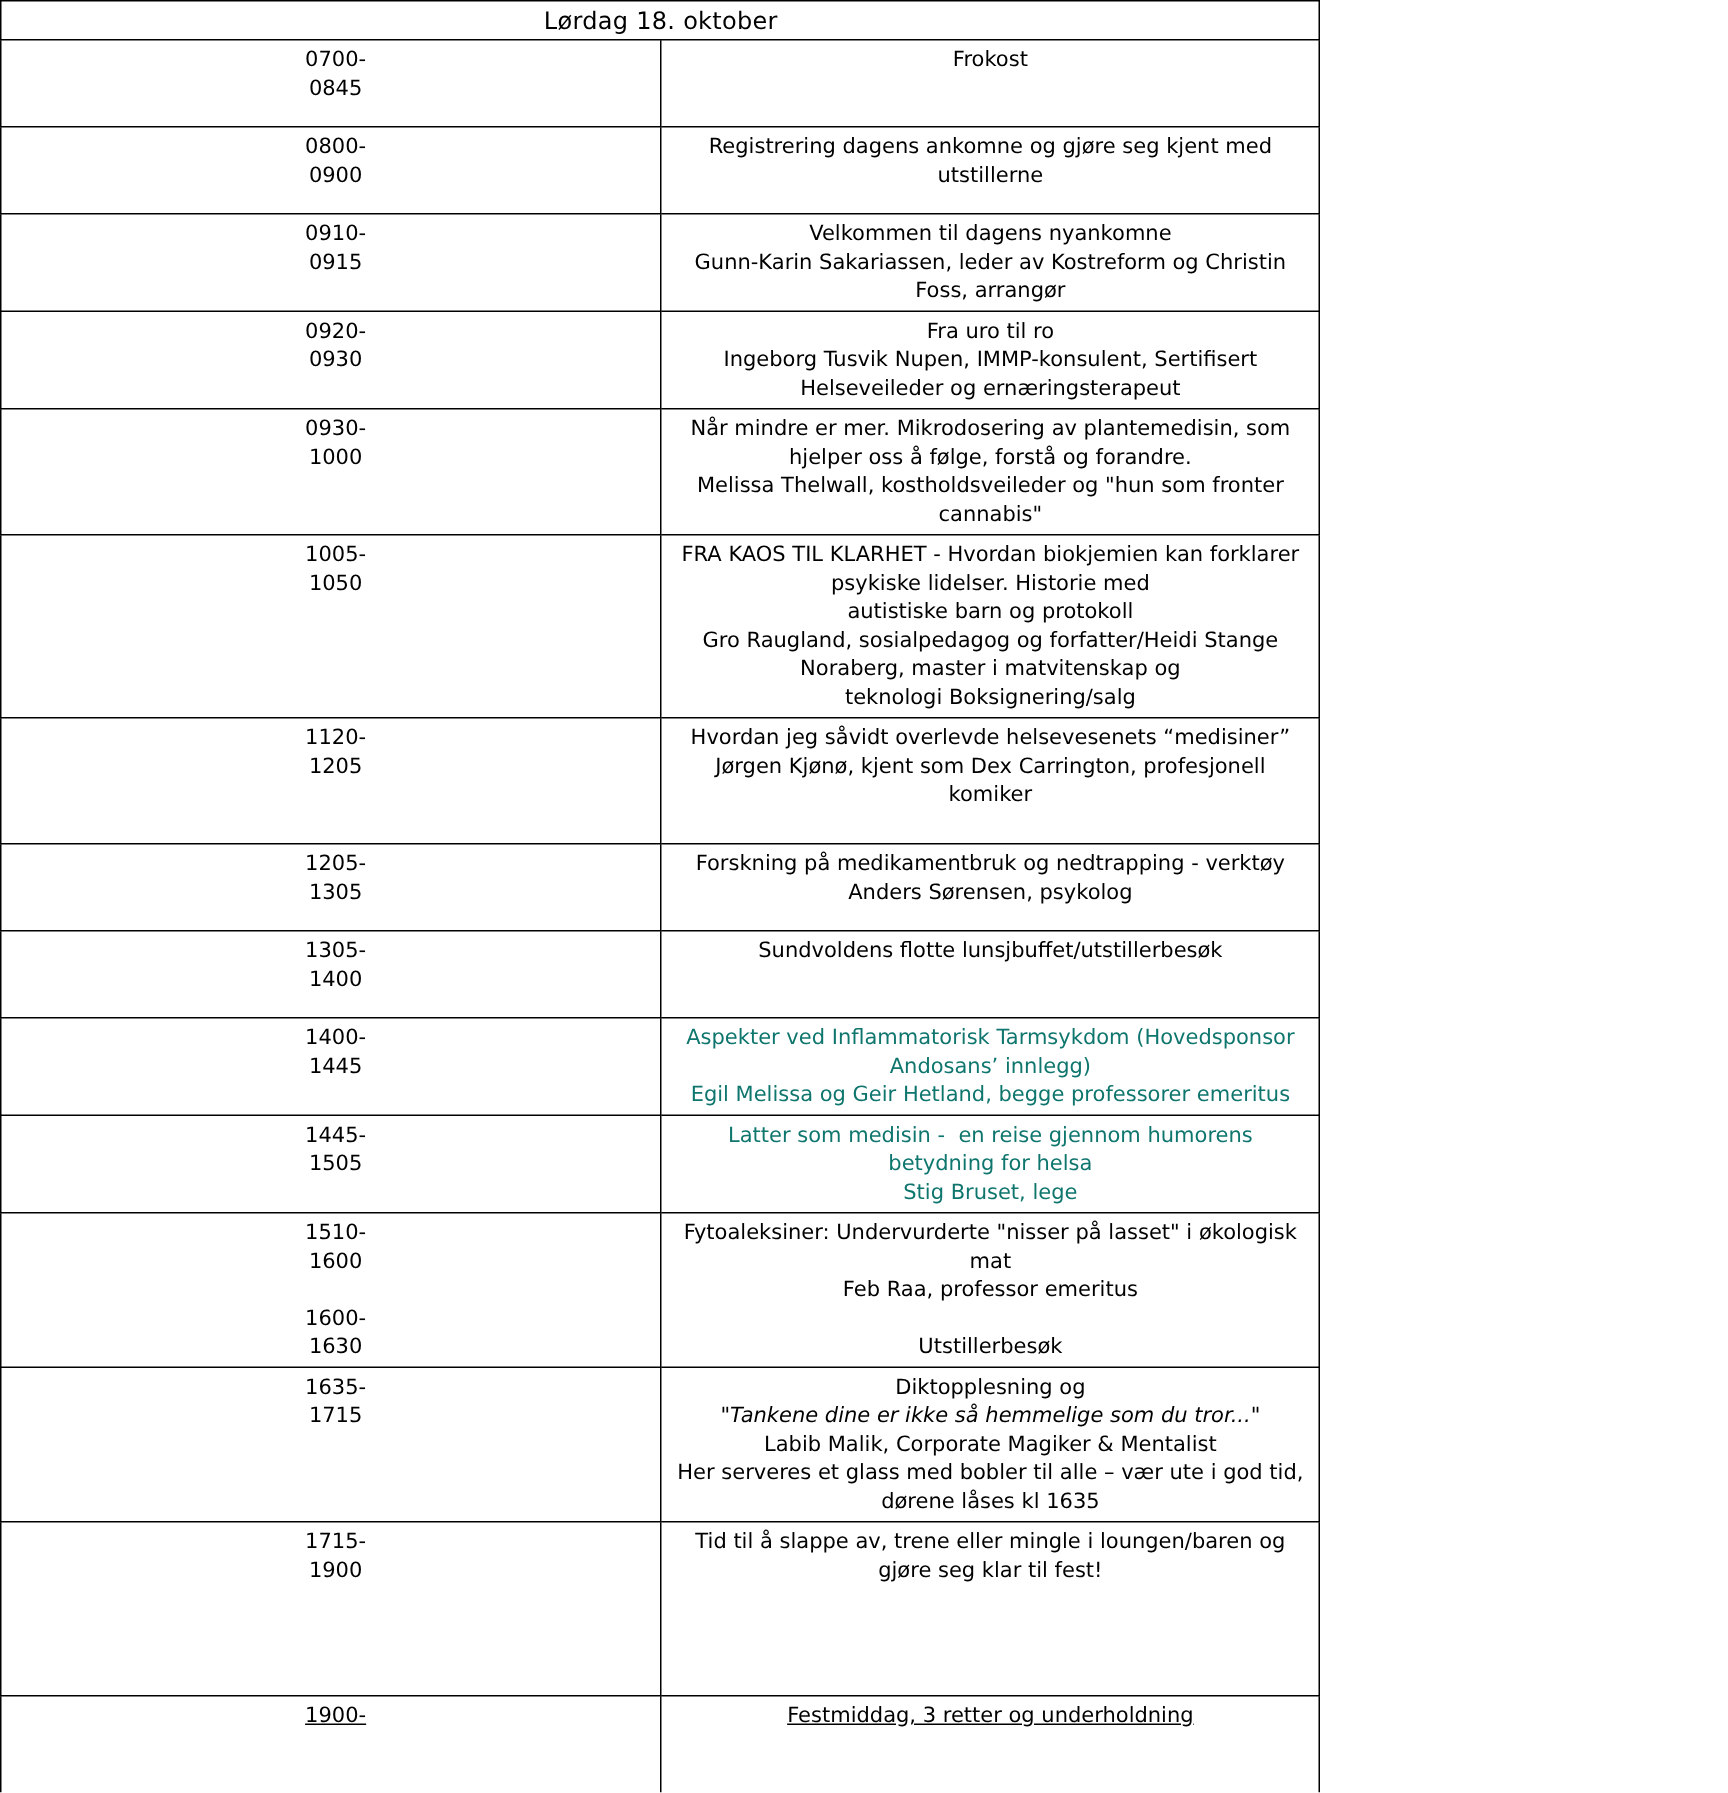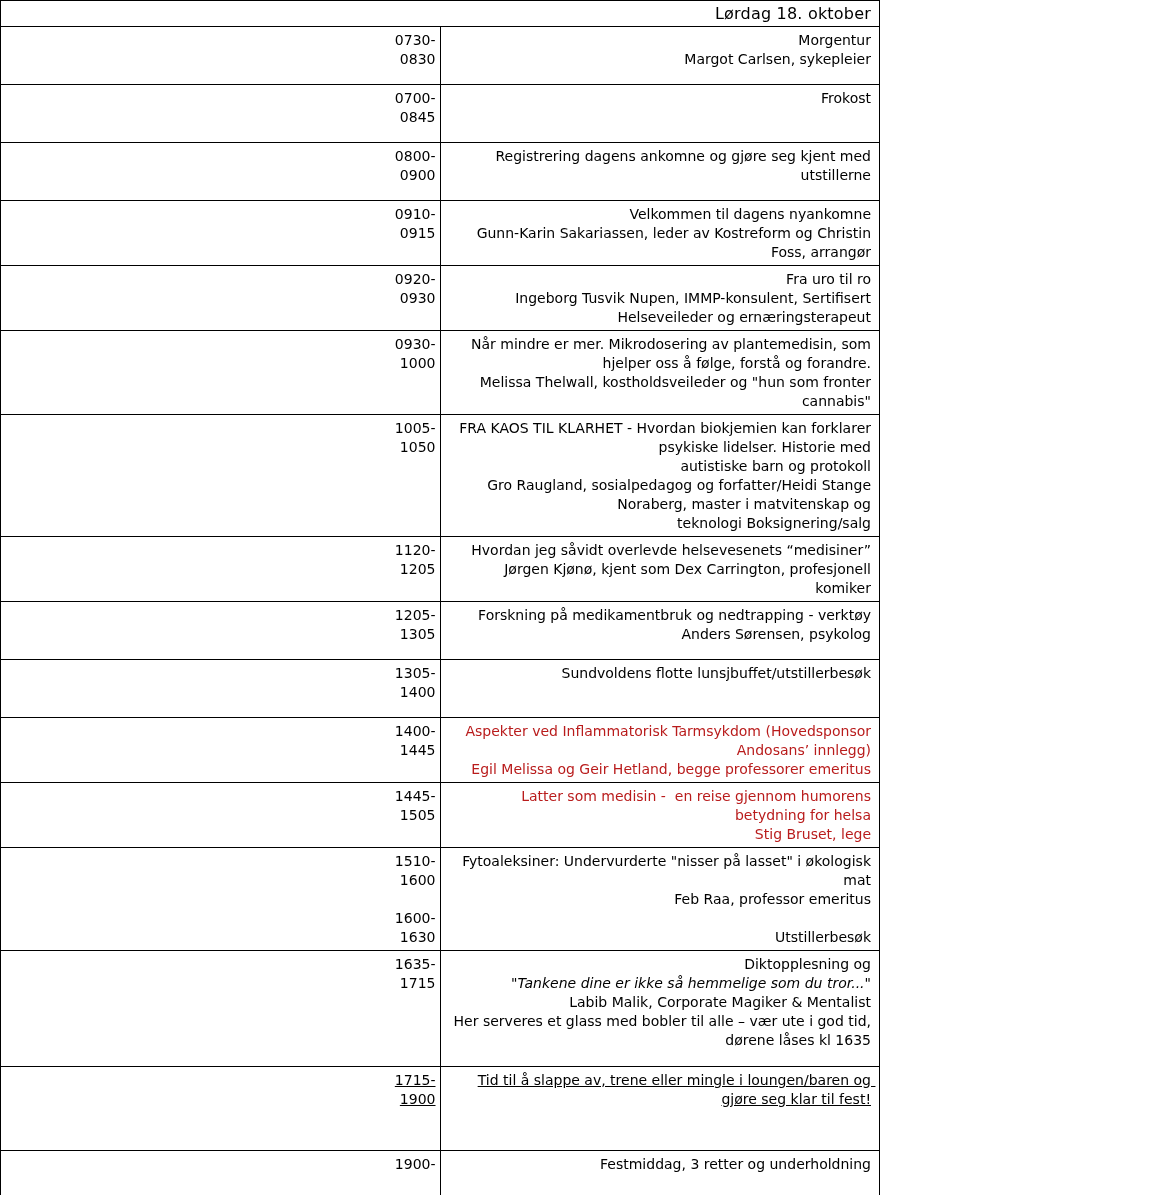--- a/index.html
+++ b/index.html
@@ -18,21 +18,21 @@
   table.schedule {
     border-collapse: collapse;
     table-layout: fixed;
     width: 880px;
     margin: 0;
   }
   table.schedule th,
   table.schedule td {
     border: 1px solid #000000;
     vertical-align: top;
-    text-align: right;
+    text-align: center;
     font-weight: normal;
   }
   th.table-title {
     font-size: 16px;
     font-weight: bold;
     height: 20px;
     padding: 3px 8px 2px 9px;
     letter-spacing: 0.2px;
   }
   td.time-cell {
@@ -50,45 +50,35 @@
   }
   tbody tr:nth-child(14) td { height: 108px; }
   tbody tr:nth-child(7) td  { height: 76px;  }
   tbody tr:nth-child(15) td { height: 76px; text-decoration: underline;  }
   tbody tr:nth-child(16) td { height: 48px;  }
   .line {
     min-height: 19px;
     white-space: pre-wrap;
   }
   .italic { font-style: italic; }
-  .muted  { color: #b91c1c; }
+  .muted  { color: #0f766e; }
 </style>
 </head>
 <body>
 
 <div class="page">
   <table class="schedule">
     <thead>
       <tr>
         <th class="table-title" colspan="2">Lørdag 18. oktober</th>
       </tr>
     </thead>
     <tbody id="rows">
         <tr class="row">
     <td class="time-cell">
-            <div class="line">0730-</div>
-            <div class="line">0830</div>
-          </td>
-    <td class="desc-cell">
-            <div class="line">Morgentur</div>
-            <div class="line">Margot Carlsen, sykepleier</div>
-          </td>
-  </tr>
-        <tr class="row">
-    <td class="time-cell">
             <div class="line">0700-</div>
             <div class="line">0845</div>
           </td>
     <td class="desc-cell">
             <div class="line">Frokost</div>
           </td>
   </tr>
         <tr class="row">
     <td class="time-cell">
             <div class="line">0800-</div>

